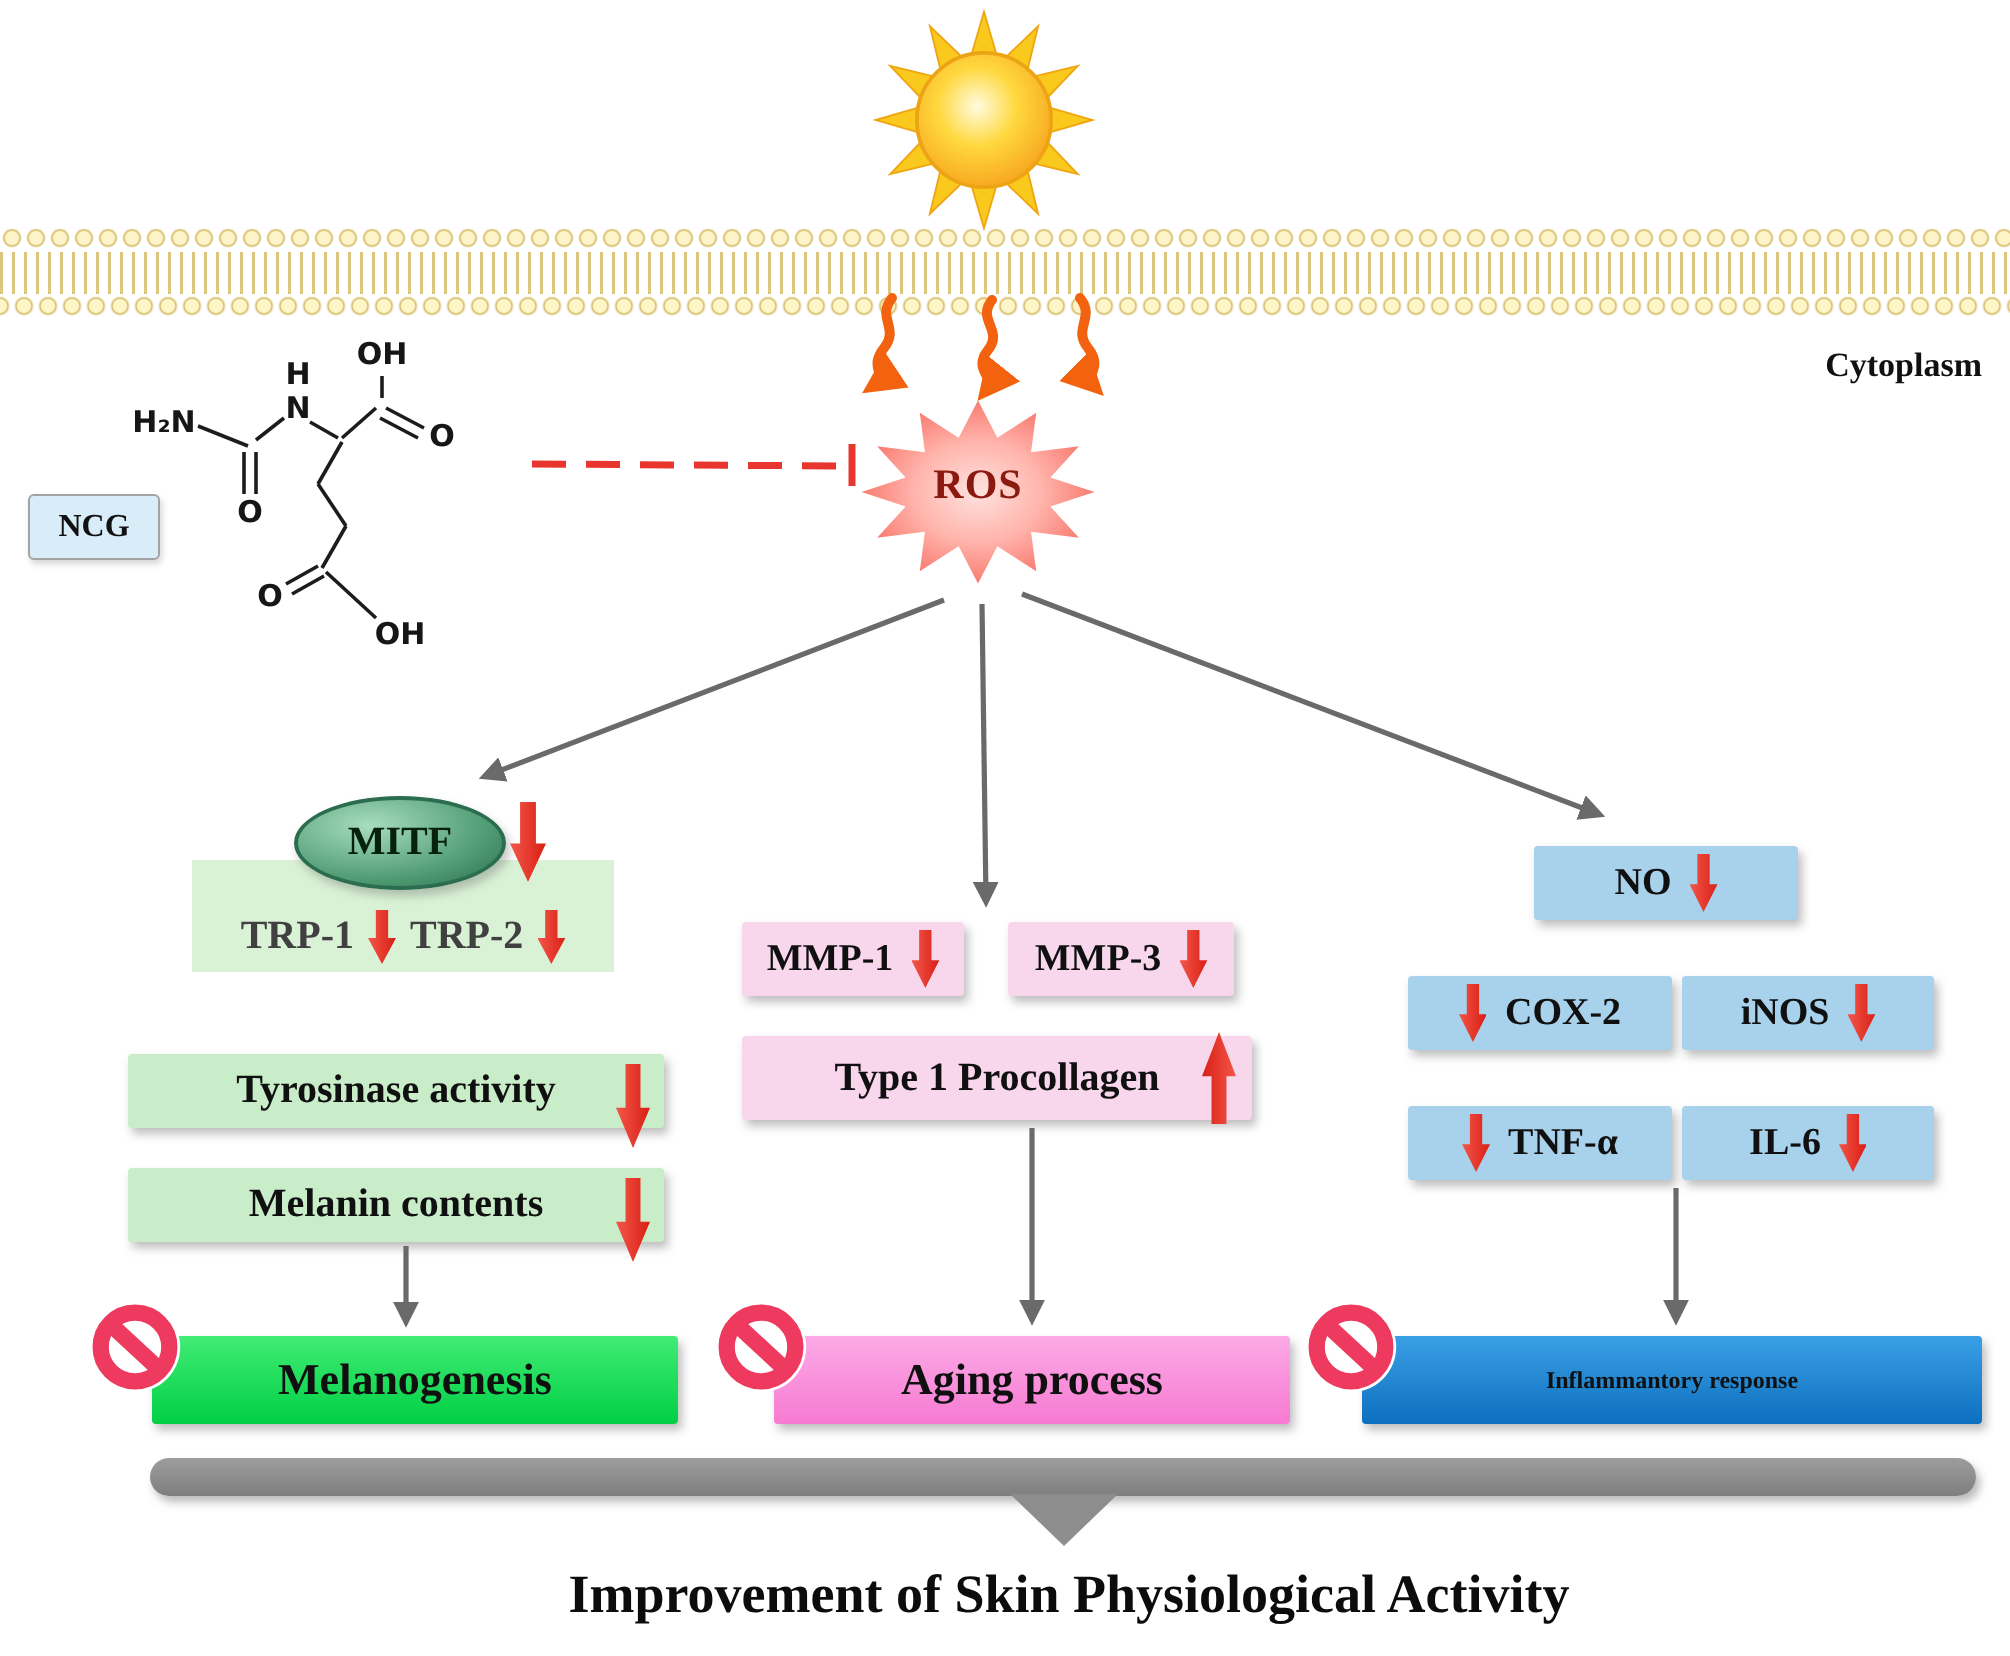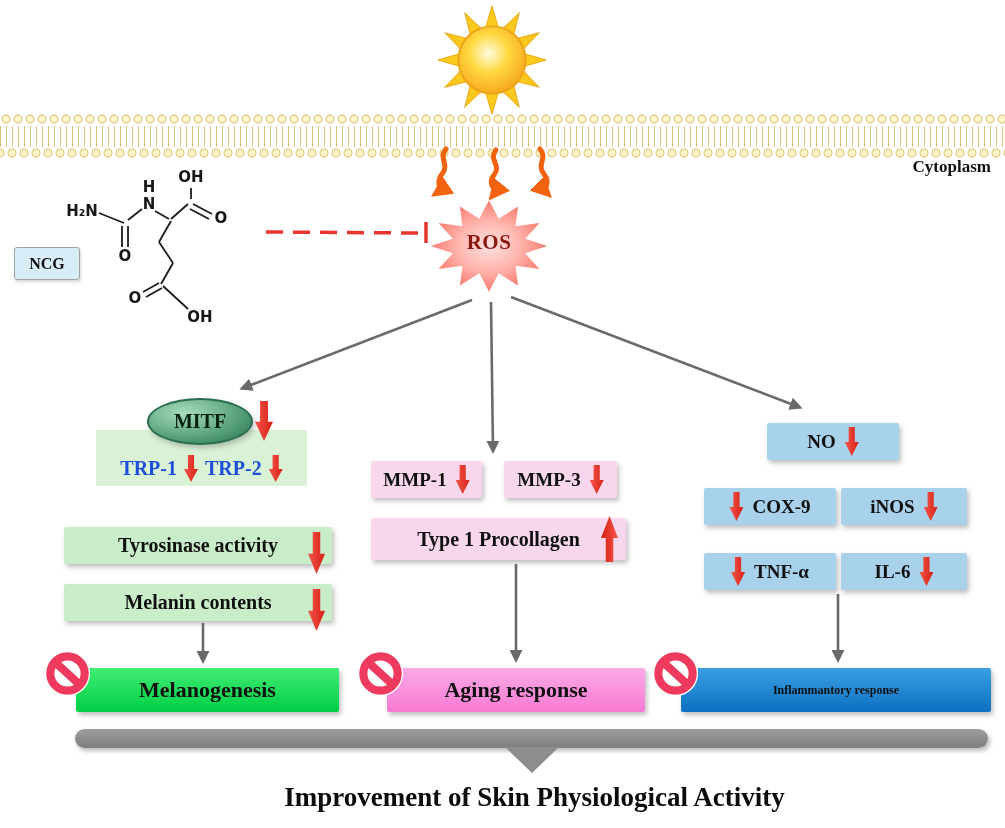--- a/index.html
+++ b/index.html
@@ -43,34 +43,34 @@
   
   .mitf{
     position:absolute;left:147px;top:398px;width:102px;height:43px;border-radius:50%;
     background:radial-gradient(ellipse at 35% 30%, #a8ddbd, #4d9a72 65%, #2a6b4e);
     border:2px solid #2c6d50;display:flex;align-items:center;justify-content:center;
     font-weight:bold;font-size:20px;color:#06220f;z-index:3;box-shadow:2px 3px 5px rgba(110,110,110,.4);
   }
 
   .band{position:absolute;left:96px;top:430px;width:211px;height:56px;background:#d9f2d5;z-index:1;}
   .trp-row{position:absolute;left:0;right:0;top:25px;display:flex;align-items:center;
-           justify-content:center;gap:7px;font-weight:bold;font-size:20px;color:#1d4ed8;}
+           justify-content:center;gap:7px;font-weight:bold;font-size:20px;color:#404040;}
 
   .ncg-box{
     position:absolute;left:14px;top:247px;width:64px;height:31px;background:#d9edf9;
     border:1px solid #a3a3a3;border-radius:3px;display:flex;align-items:center;justify-content:center;
     font-weight:bold;font-size:16px;color:#111;box-shadow:1px 2px 3px rgba(140,140,140,.35);
   }
 
   .ros-text{
     position:absolute;left:426px;top:230px;width:126px;text-align:center;z-index:2;
     font-weight:bold;font-size:21px;color:#8a1a10;letter-spacing:.5px;
   }
 
-  .cytoplasm{position:absolute;right:14px;top:157px;font-weight:bold;font-size:17px;color:#111;}
+  .cytoplasm{position:absolute;right:14px;top:173px;font-weight:bold;font-size:17px;color:#111;}
 
   .ban{position:absolute;width:47px;height:47px;z-index:4;}
 
   .gray-bar{
     position:absolute;left:75px;top:729px;width:913px;height:19px;border-radius:10px;
     background:linear-gradient(#9d9d9d,#7e7e7e);box-shadow:2px 3px 4px rgba(120,120,120,.5);
   }
   .gray-tri{
     position:absolute;left:505px;top:747px;width:0;height:0;
     border-left:27px solid transparent;border-right:27px solid transparent;
@@ -226,35 +226,35 @@
   </div>
   <div class="box pink" style="left:504px;top:461px;width:113px;height:37px;font-size:19px;z-index:2">
     <span>MMP-3</span>
     <span class="red-arrow" style="width:14px;height:29px"></span>
   </div>
   <div class="box pink" style="left:371px;top:518px;width:255px;height:42px;font-size:20px;z-index:2">
     <span>Type 1 Procollagen</span>
     <span class="red-arrow up abs" style="right:8px;top:-2px;width:17px;height:46px"></span>
   </div>
   <div class="box outcome-pink" style="left:387px;top:668px;width:258px;height:44px;font-size:22px;z-index:2">
-    <span>Aging response</span>
+    <span>Aging process</span>
   </div>
   <svg class="ban" style="left:357px;top:650px" viewBox="0 0 52 52">
     <circle cx="26" cy="26" r="25" fill="#ffffff"></circle>
     <circle cx="26" cy="26" r="19" fill="none" stroke="#ee3a5f" stroke-width="9"></circle>
     <line x1="13" y1="14" x2="39" y2="38" stroke="#ee3a5f" stroke-width="9"></line>
   </svg>
 
   <div class="box blue" style="left:767px;top:423px;width:132px;height:37px;font-size:19px;z-index:2">
     <span>NO</span>
     <span class="red-arrow" style="width:14px;height:29px"></span>
   </div>
   <div class="box blue" style="left:704px;top:488px;width:132px;height:37px;font-size:19px;z-index:2">
     <span class="red-arrow" style="width:14px;height:29px"></span>
-    <span>COX-9</span>
+    <span>COX-2</span>
   </div>
   <div class="box blue" style="left:841px;top:488px;width:126px;height:37px;font-size:19px;z-index:2">
     <span>iNOS</span>
     <span class="red-arrow" style="width:14px;height:29px"></span>
   </div>
   <div class="box blue" style="left:704px;top:553px;width:132px;height:37px;font-size:19px;z-index:2">
     <span class="red-arrow" style="width:14px;height:29px"></span>
     <span>TNF-α</span>
   </div>
   <div class="box blue" style="left:841px;top:553px;width:126px;height:37px;font-size:19px;z-index:2">

